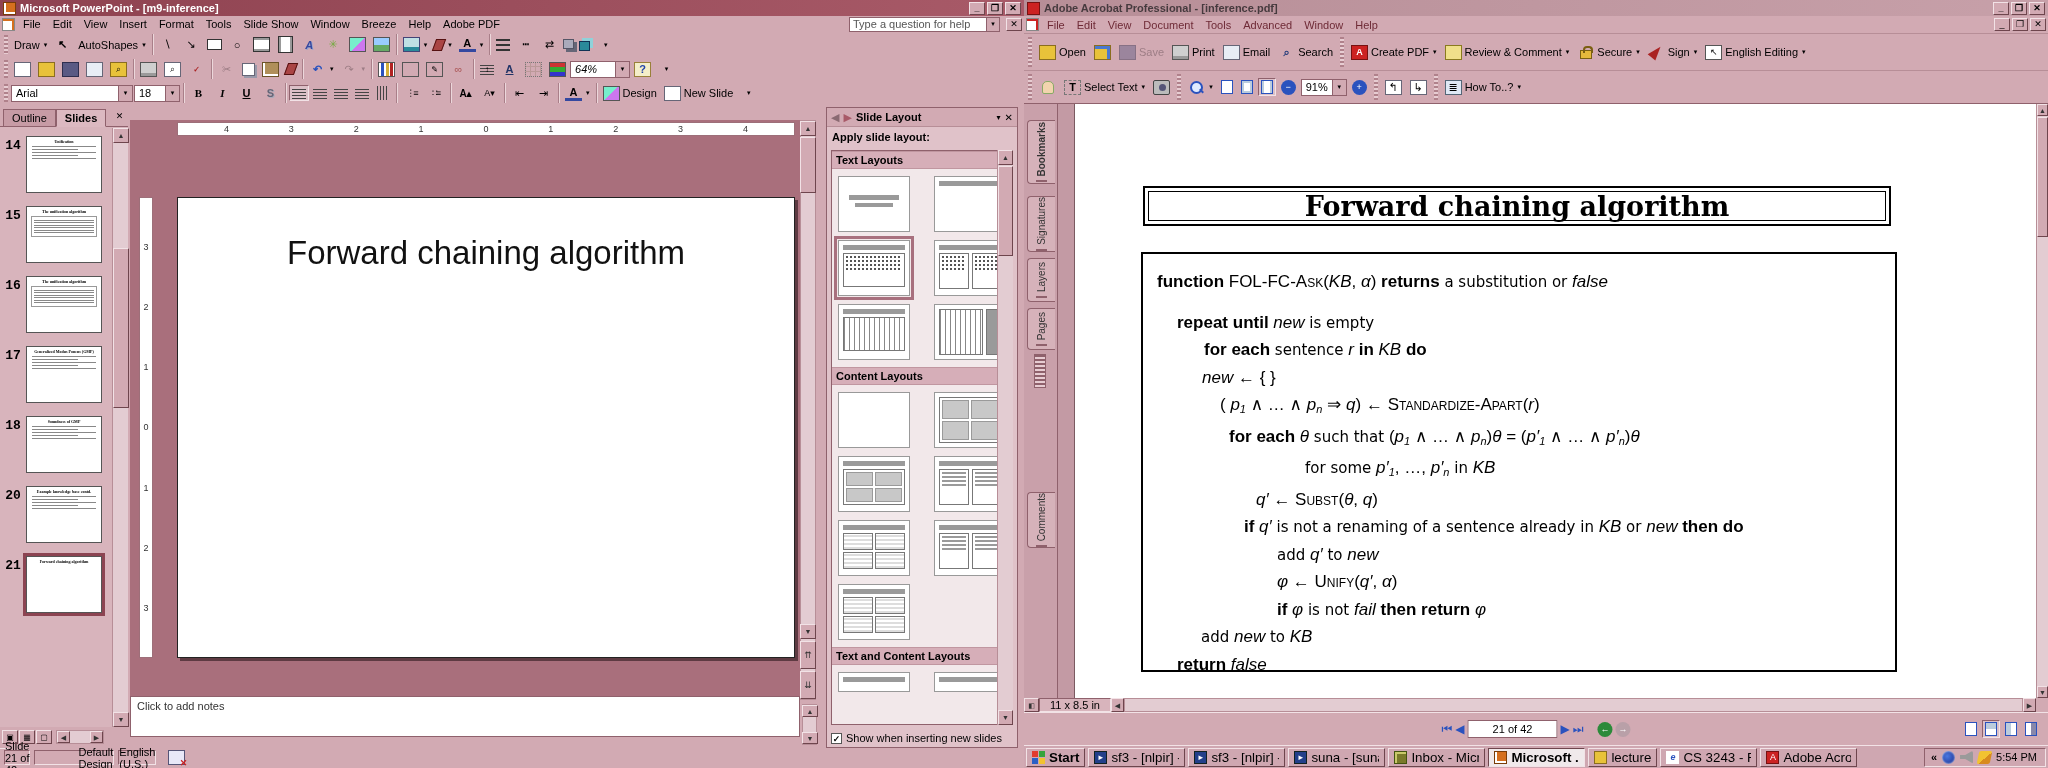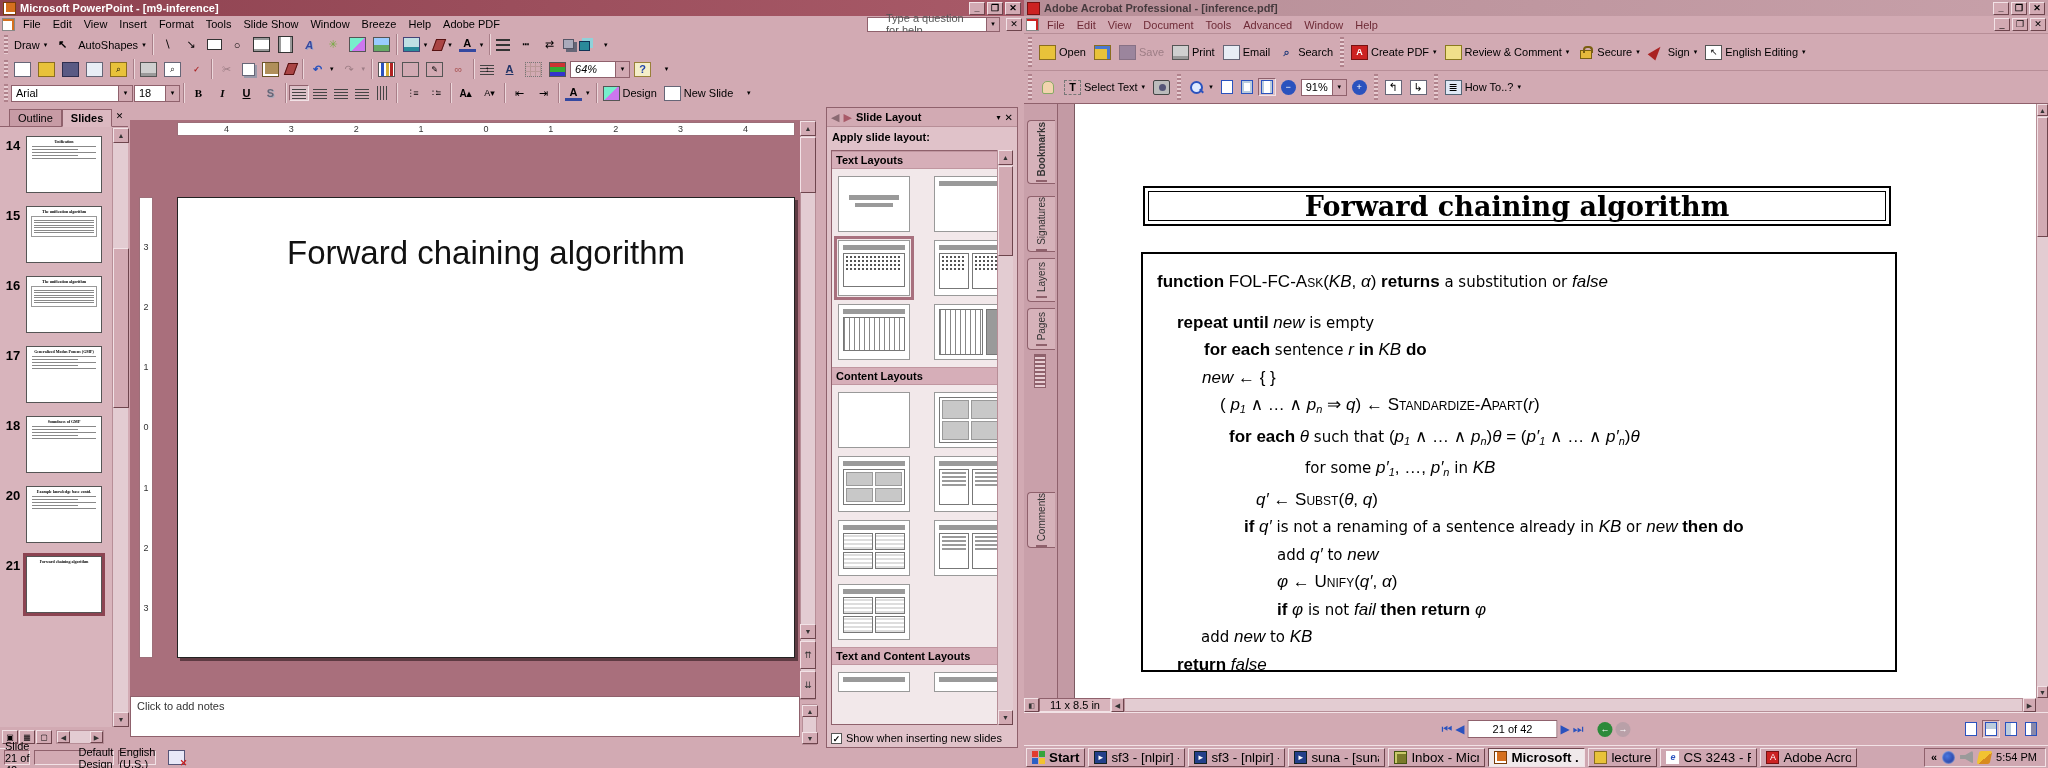--- a/index.html
+++ b/index.html
@@ -68,35 +68,35 @@
   .ic-book{background:#e8e8f8;border:1px solid #557;position:relative;}
   .ic-book:after{content:"✕";position:absolute;right:-3px;bottom:-4px;color:#c22;font-size:9px;font-weight:bold;}
 
   
   #ppt{position:absolute;left:0;top:0;width:1024px;height:768px;background:#d2aab3;}
   #ppt-menubar{top:16px;height:16px;}
   #ppt-drawbar{top:32px;height:25px;left:0;right:0;}
   #ppt-stdbar{top:57px;height:24px;left:0;right:0;}
   #ppt-fmtbar{top:81px;height:24px;left:0;right:0;}
   .qbox{margin-left:auto;display:flex;align-items:center;}
-  .qbox .qinput{width:120px;height:15px;background:#fff;border:1px solid #8f616c;color:#555;padding:0 18px;display:flex;align-items:center;}
+  .qbox .qinput{width:138px;height:15px;background:#fff;border:1px solid #8f616c;color:#555;padding:0 3px;display:flex;align-items:center;}
   .qbox .cdd{width:13px;height:15px;background:#d2aab3;border:1px solid #8f616c;border-left:none;font-size:7px;display:flex;align-items:center;justify-content:center;}
 
   #left-pane{position:absolute;left:0;top:107px;width:128px;bottom:41px;background:#d8b4bc;}
-  #pane-tabs{position:absolute;left:0;top:0;right:0;height:20px;display:flex;align-items:flex-end;padding-left:9px;background:#d2aab3;border-bottom:1px solid #8f616c;}
+  #pane-tabs{position:absolute;left:0;top:0;right:0;height:20px;display:flex;align-items:flex-end;padding-left:3px;background:#d2aab3;border-bottom:1px solid #8f616c;}
   .ptab{padding:2px 8px 2px;border:1px solid #8f616c;border-bottom:none;background:#c79ba5;font-size:11px;}
   .ptab.active{background:#dcb9c1;font-weight:bold;border-bottom:1px solid #dcb9c1;margin-bottom:-1px;}
   #pane-close{margin-left:auto;margin-bottom:3px;margin-right:2px;width:13px;height:13px;font-size:9px;line-height:12px;text-align:center;}
   #thumb-scroll{position:absolute;right:0;top:21px;width:16px;bottom:0;background:#e3ccd2;border-left:1px solid #b78e97;}
   .sb-btn{width:16px;height:15px;background:#d2aab3;text-align:center;font-size:7px;line-height:14px;color:#333;
           border-top:1px solid #f2e2e6;border-left:1px solid #f2e2e6;border-right:1px solid #6e454d;border-bottom:1px solid #6e454d;}
   .sb-thumb{position:absolute;left:0;width:16px;background:#d2aab3;border-top:1px solid #f2e2e6;border-left:1px solid #f2e2e6;border-right:1px solid #6e454d;border-bottom:1px solid #6e454d;}
   #thumb-list{position:absolute;left:0;top:21px;right:17px;bottom:0;overflow:hidden;padding-top:8px;}
   .thumb-row{display:flex;margin-bottom:13px;}
-  .thumb-num{width:26px;text-align:center;font-family:Liberation Sans, sans-serif;font-weight:bold;font-size:13px;padding-top:2px;}
+  .thumb-num{width:26px;text-align:center;font-family:Liberation Mono, monospace;font-weight:bold;font-size:13px;padding-top:2px;}
   .thumb{width:76px;height:57px;background:#fff;border:1px solid #555;position:relative;padding:3px 4px;}
   .thumb.sel{outline:3px solid #8c4452;}
   .thumb-title{font-size:4px;font-weight:bold;text-align:center;line-height:1.1;font-family:"Liberation Serif",serif;}
   .tline{height:1px;background:#888;margin:2px 1px;}
   .tline.short{width:70%;}
   .tbox-mini{border:1px solid #999;margin-top:2px;padding:1px 2px;}
   .tbox-mini .tline{margin:1.5px 0;}
 
   #hruler{position:absolute;left:177px;top:122px;width:618px;height:14px;background:#fff;border:1px solid #9d6f79;
           display:flex;align-items:center;justify-content:space-between;padding:0 46px;font-size:9px;color:#333;}

